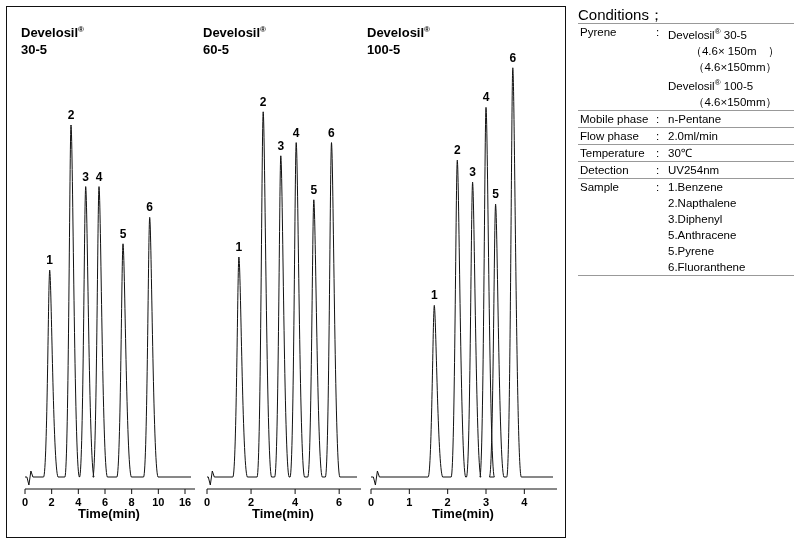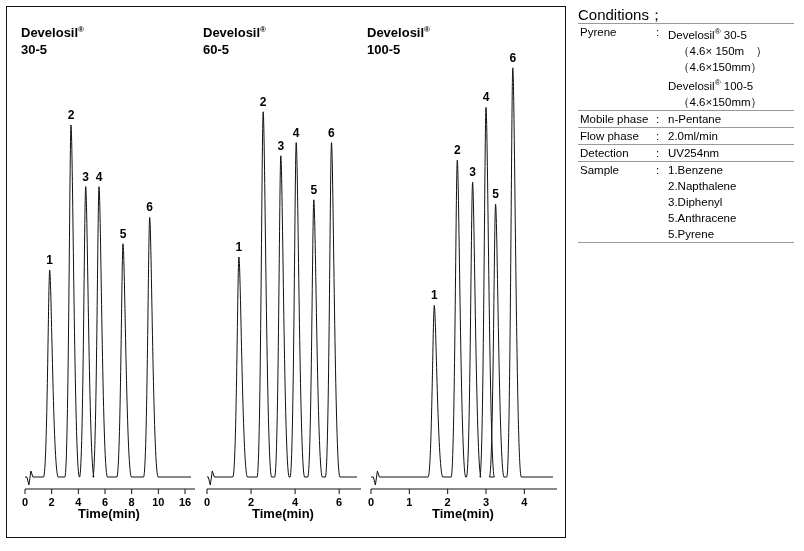--- a/index.html
+++ b/index.html
@@ -72,21 +72,21 @@
   .cond td{
     vertical-align:top;
     padding:1px 2px;
   }
   .cond .row-line{
     border-top:1px solid #999;
   }
   .cond .key{width:72px;white-space:nowrap;}
   .cond .colon{width:8px;}
   .cond sup{font-size:8px;vertical-align:super;}
-  .cond .indent{padding-left:12px;}
+  .cond .indent{padding-left:12px;text-align:center;}
   .cond-head{
     padding-bottom:1px;
     font-size:15px;
   }
 </style>
 </head>
 <body>
 
 <div class="panel-frame">
   <div id="charts">
@@ -200,20 +200,25 @@
           <td class="key">Mobile phase</td>
           <td class="colon">:</td>
           <td><span>n-Pentane</span></td>
         </tr>
         <tr class="row-line">
           <td class="key">Flow phase</td>
           <td class="colon">:</td>
           <td><span>2.0ml/min</span></td>
         </tr>
         <tr class="row-line">
+          <td class="key">Temperature</td>
+          <td class="colon">:</td>
+          <td><span>30℃</span></td>
+        </tr>
+        <tr class="row-line">
           <td class="key">Detection</td>
           <td class="colon">:</td>
           <td><span>UV254nm</span></td>
         </tr>
         <tr class="row-line">
           <td class="key">Sample</td>
           <td class="colon">:</td>
           <td><span>1.Benzene</span></td>
         </tr>
         <tr>
@@ -228,20 +233,25 @@
         </tr>
         <tr>
           <td class="key"></td>
           <td class="colon"></td>
           <td><span>5.Anthracene</span></td>
         </tr>
         <tr>
           <td class="key"></td>
           <td class="colon"></td>
           <td><span>5.Pyrene</span></td>
+        </tr>
+        <tr>
+          <td class="key"></td>
+          <td class="colon"></td>
+          <td><span>6.Fluoranthene</span></td>
         </tr>
         <tr class="row-line">
           <td></td>
           <td></td>
           <td></td>
         </tr>
       </tbody>
     </table>
 </div>
 

